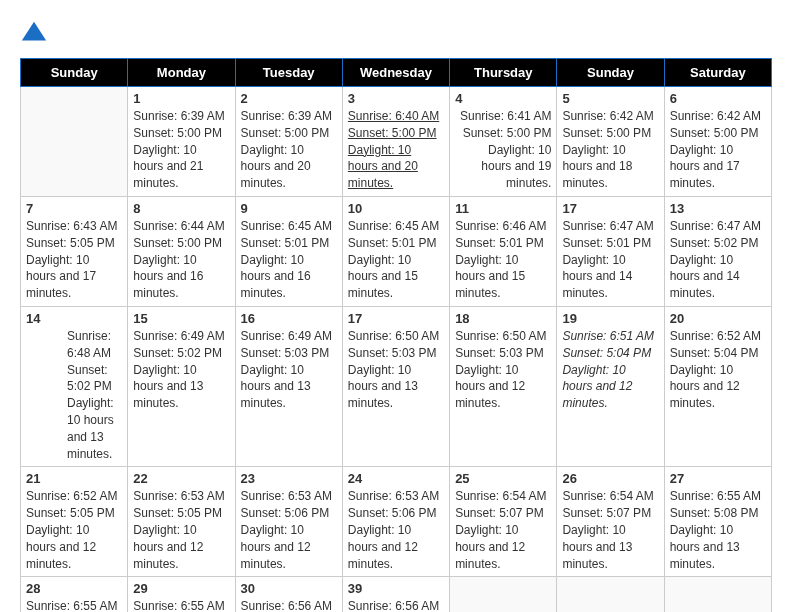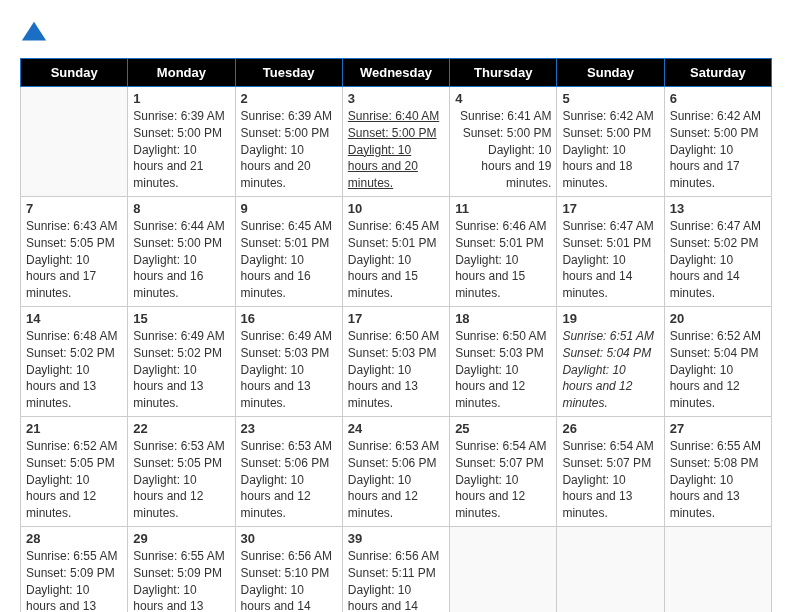--- a/index.html
+++ b/index.html
@@ -202,21 +202,21 @@
         <td>
           <div class="day-number">13</div>
           <div class="day-info" style="white-space: pre-line;">Sunrise: 6:47 AM
 Sunset: 5:02 PM
 Daylight: 10 hours and 14 minutes.</div>
         </td>
       </tr>
       <tr>
         <td>
           <div class="day-number">14</div>
-          <div class="day-info" style="white-space: pre-line;">Sunrise: 6:48 AM
+          <div class="day-info" style="white-space: pre-line; margin-left: 41px;">Sunrise: 6:48 AM
 Sunset: 5:02 PM
 Daylight: 10 hours and 13 minutes.</div>
         </td>
         <td>
           <div class="day-number">15</div>
           <div class="day-info" style="white-space: pre-line;">Sunrise: 6:49 AM
 Sunset: 5:02 PM
 Daylight: 10 hours and 13 minutes.</div>
         </td>
         <td>

